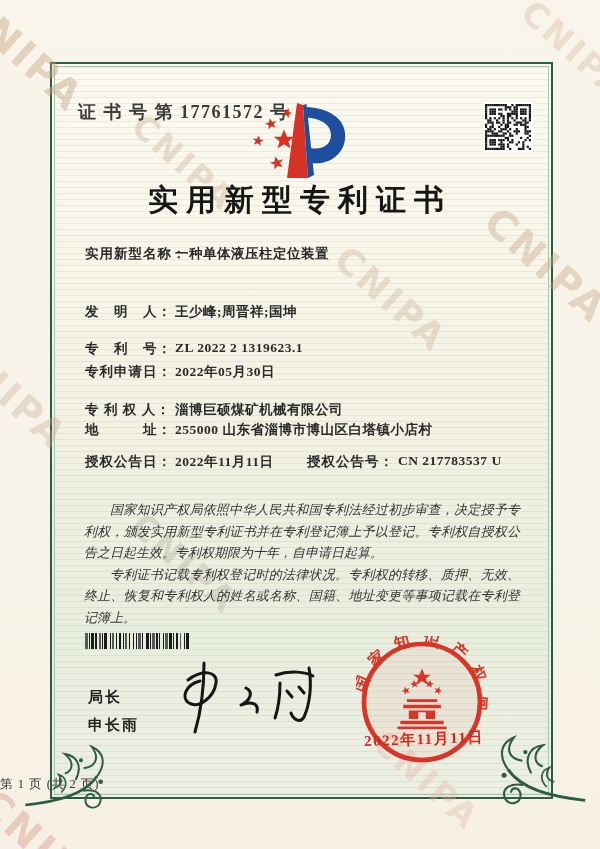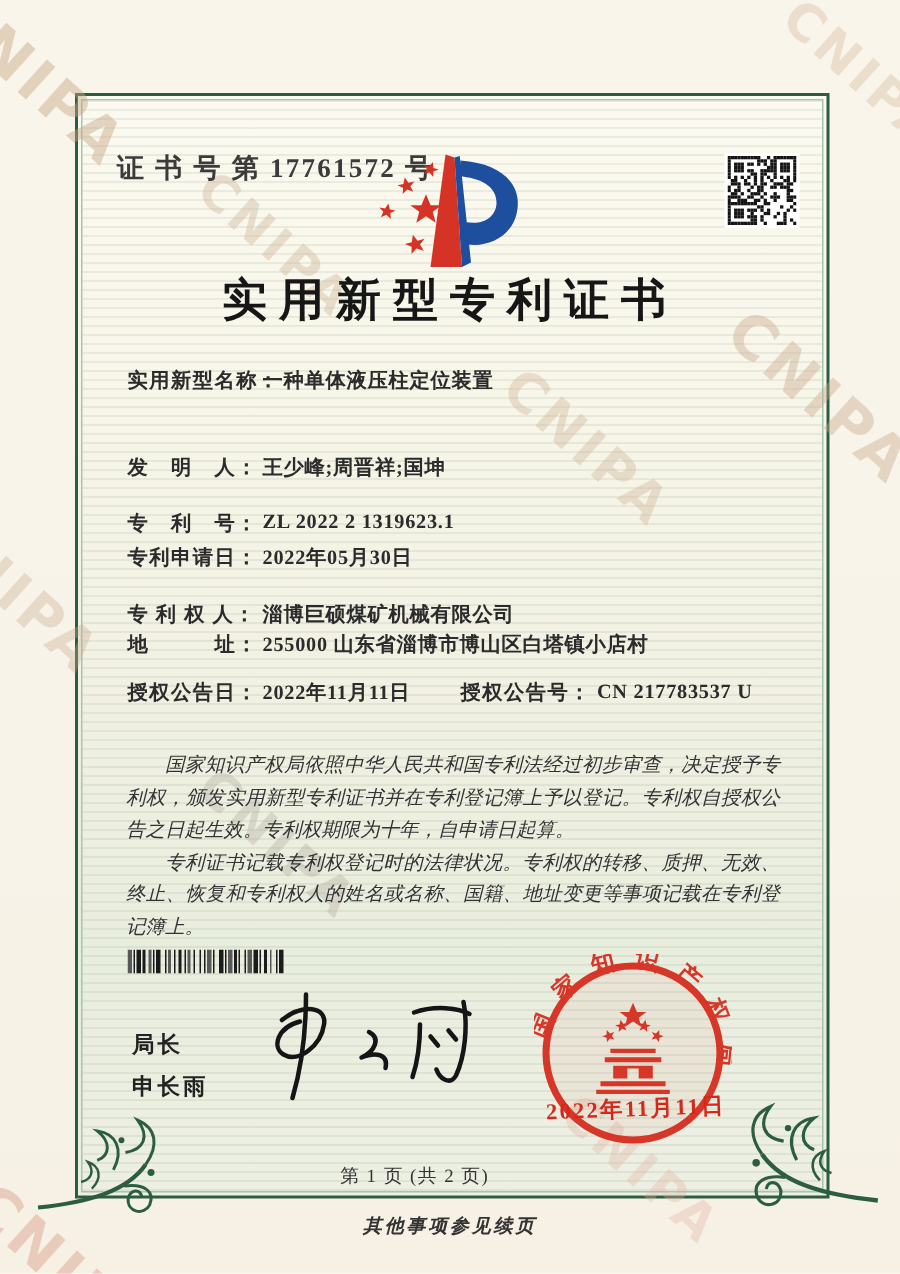--- a/index.html
+++ b/index.html
@@ -78,21 +78,21 @@
     position:absolute;left:88px;top:683px;font-family:"Liberation Sans","DejaVu Sans",sans-serif;
     font-size:15px;font-weight:bold;color:#222;line-height:28px;letter-spacing:2px;
   }
   .signature{position:absolute;left:158px;top:656px;width:178px;height:84px;}
   .seal{position:absolute;left:356px;top:636px;width:132px;height:132px;opacity:.92;}
   .seal-date{
     position:absolute;left:364px;top:730px;font-size:15px;font-weight:bold;
     color:var(--seal-red);letter-spacing:1.5px;transform:rotate(-2deg);white-space:nowrap;
   }
   .page-footer{
-    position:absolute;left:0;right:47px;top:776px;text-align:center;
+    position:absolute;left:0;right:47px;top:776px;text-align:left;
     font-size:12.5px;color:#333;letter-spacing:1px;
   }
   .continuation{
     position:absolute;left:0;right:0;top:809px;text-align:center;
     font-size:12.5px;font-style:italic;font-weight:600;color:#333;letter-spacing:2px;
   }
 </style>
 </head>
 <body>
 
@@ -505,14 +505,13 @@
       <path d="M-20,3 h40 v3.5 h-40 z"></path>
       <path d="M-14,9 h28 v9 h-28 z M-4,11 h8 v7 h-8 z" fill-rule="evenodd"></path>
       <path d="M-23,20 h46 v3.5 h-46 z"></path>
       <path d="M-26,26 h52 v3 h-52 z"></path>
     </g>
   </svg>
 
   <div class="seal-date">2022年11月11日</div>
 
   <div class="page-footer">第 1 页 (共 2 页)</div>
-  <div class="continuation">其他事项参见续页</div>
 </div>
 
 </body></html>

